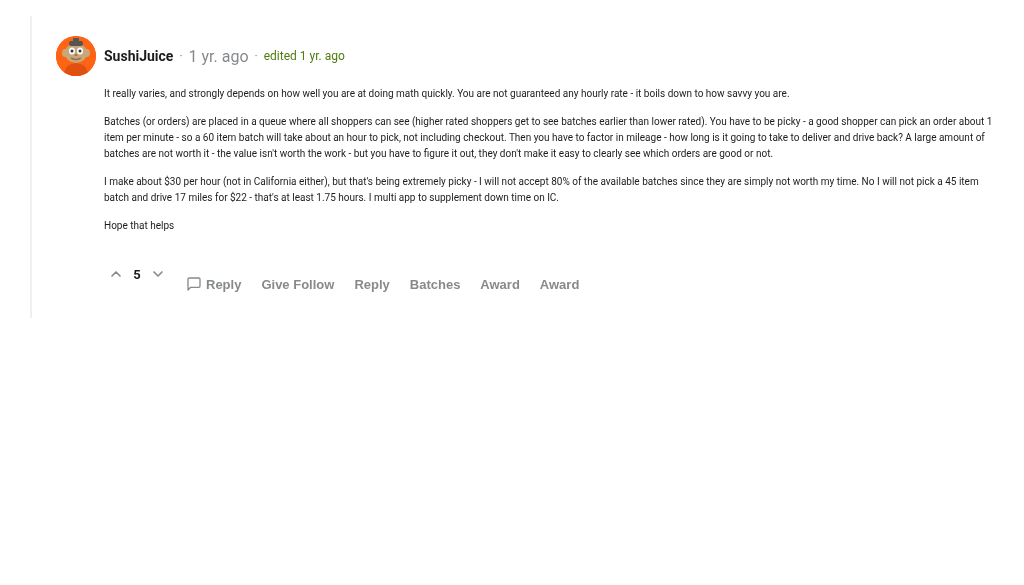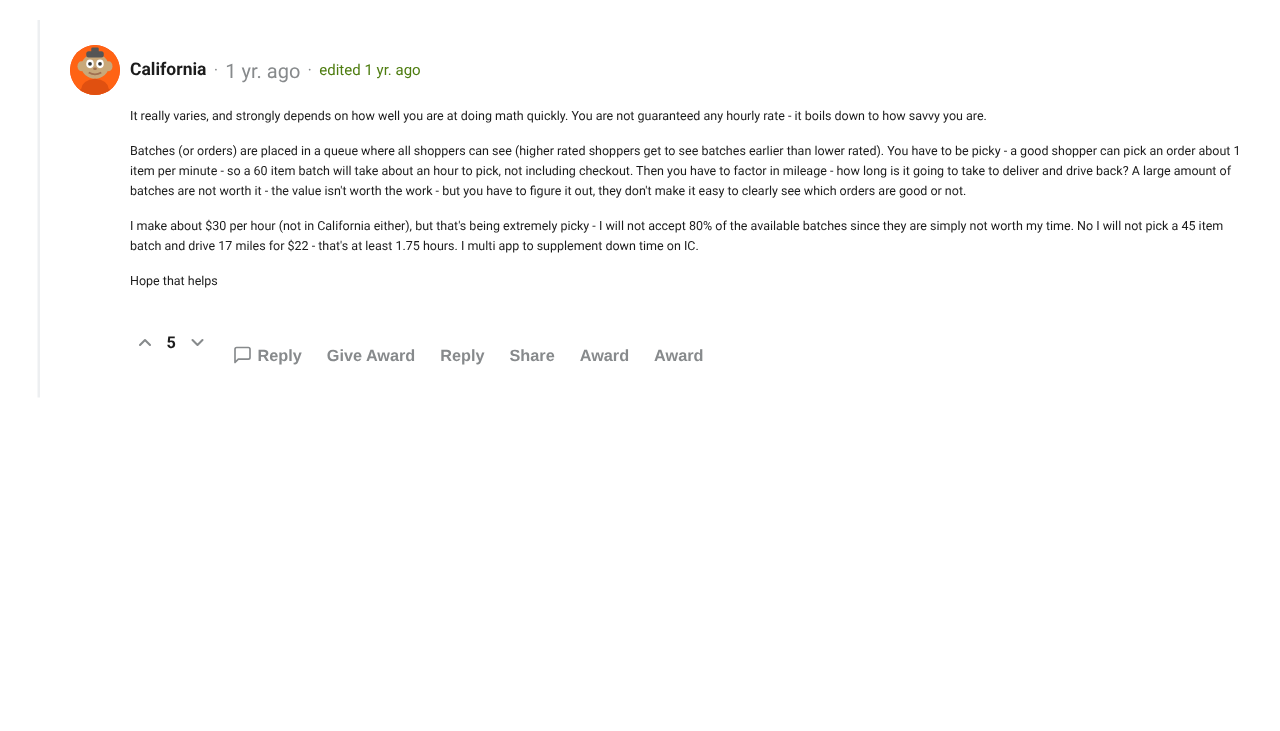--- a/index.html
+++ b/index.html
@@ -179,21 +179,21 @@
           <ellipse cx="9" cy="17" rx="3" ry="4" fill="#c8a87a"></ellipse>
           <ellipse cx="31" cy="17" rx="3" ry="4" fill="#c8a87a"></ellipse>
 
           <rect x="13" y="5" width="14" height="5" rx="2" fill="#555"></rect>
           <rect x="17" y="2" width="6" height="5" rx="1" fill="#555"></rect>
 
           <path d="M9 35 Q10 28 20 27 Q30 28 31 35 L40 40 L0 40 Z" fill="#e05010"></path>
         </svg>
       </div>
       <div class="comment-meta">
-        <span class="username">California</span>
+        <span class="username">SushiJuice</span>
         <span class="meta-dot">·</span>
         <span class="meta-time">1 yr. ago</span>
         <span class="meta-dot">·</span>
         <span class="meta-edited">edited 1 yr. ago</span>
       </div>
     </div>
 
     <div class="comment-body">
       <p>It really varies, and strongly depends on how well you are at doing math quickly. You are not guaranteed any hourly rate - it boils down to how savvy you are.</p>
       <p>Batches (or orders) are placed in a queue where all shoppers can see (higher rated shoppers get to see batches earlier than lower rated). You have to be picky - a good shopper can pick an order about 1 item per minute - so a 60 item batch will take about an hour to pick, not including checkout. Then you have to factor in mileage - how long is it going to take to deliver and drive back? A large amount of batches are not worth it - the value isn't worth the work - but you have to figure it out, they don't make it easy to clearly see which orders are good or not.</p>
@@ -219,29 +219,29 @@
       <button class="action-btn">
         <span class="chat-icon">
           <svg width="16" height="16" viewBox="0 0 24 24" fill="none" stroke="currentColor" stroke-width="2" stroke-linecap="round" stroke-linejoin="round">
             <path d="M21 15a2 2 0 0 1-2 2H7l-4 4V5a2 2 0 0 1 2-2h14a2 2 0 0 1 2 2z"></path>
           </svg>
         </span>
         <span>Reply</span>
       </button>
 
       <button class="action-btn">
-        <span>Give Award</span>
+        <span>Give Follow</span>
       </button>
 
       <button class="action-btn">
         <span>Reply</span>
       </button>
 
       <button class="action-btn">
-        <span>Share</span>
+        <span>Batches</span>
       </button>
 
       <button class="action-btn">
         <span>Award</span>
       </button>
 
       <button class="action-btn">
         <span>Award</span>
       </button>
     </div>

